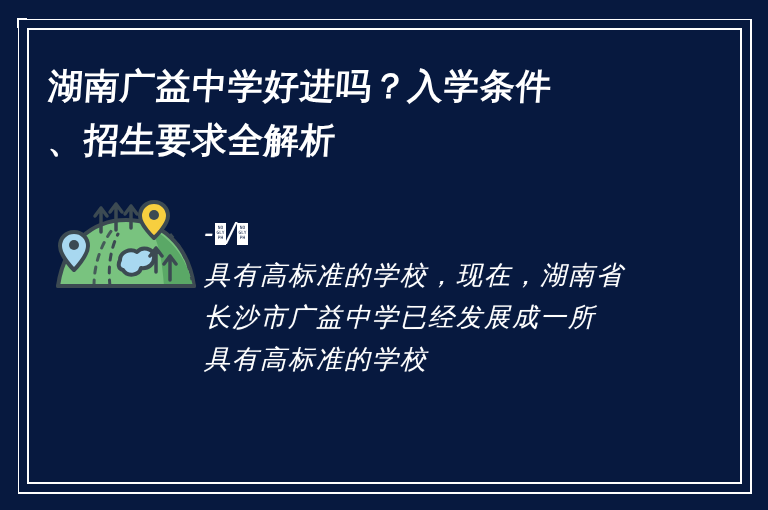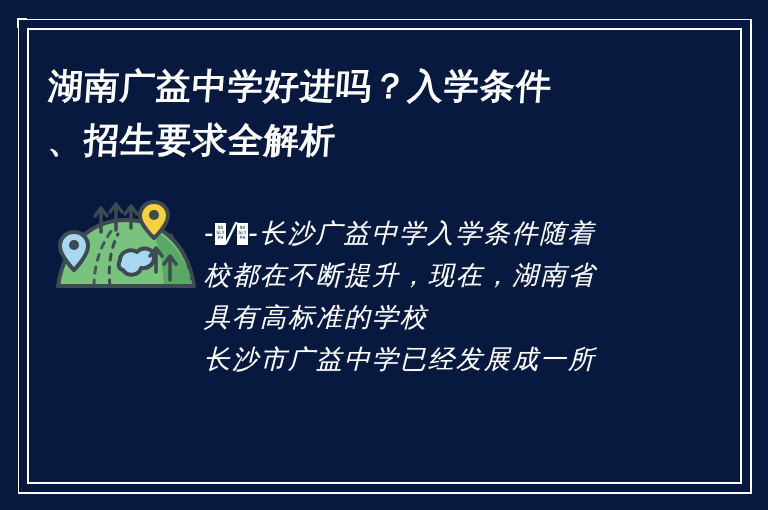--- a/index.html
+++ b/index.html
@@ -184,19 +184,19 @@
       </g>
 
       <g>
         <path d="M20 34 C28 34 34 40 34 48 C34 58 20 72 20 72 C20 72 6 58 6 48 C6 40 12 34 20 34 Z" fill="#a8d8f0" stroke="#3c4a52" stroke-width="4" stroke-linejoin="round"></path>
         <circle cx="20" cy="47" r="5" fill="#3c4a52"></circle>
       </g>
     </svg>
   </div>
 
   <div class="body-block">
-    <div class="body-line"><span>-</span><span class="tofu"><i>NO</i><i>GLY</i><i>PH</i></span><span>/</span><span class="tofu"><i>NO</i><i>GLY</i><i>PH</i></span><span>-长沙广益中学入学条件随着</span></div>
-    <div class="body-line">校都在不断提升，现在，湖南省</div>
+    <div class="body-line"><span>-</span><span class="tofu"><i>NO</i><i>GLY</i><i>PH</i></span><span>/</span><span class="tofu"><i>NO</i><i>GLY</i><i>PH</i></span></div>
+    <div class="body-line">具有高标准的学校，现在，湖南省</div>
+    <div class="body-line">长沙市广益中学已经发展成一所</div>
     <div class="body-line">具有高标准的学校</div>
-    <div class="body-line">长沙市广益中学已经发展成一所</div>
   </div>
 
 </div>
 
 </body></html>

